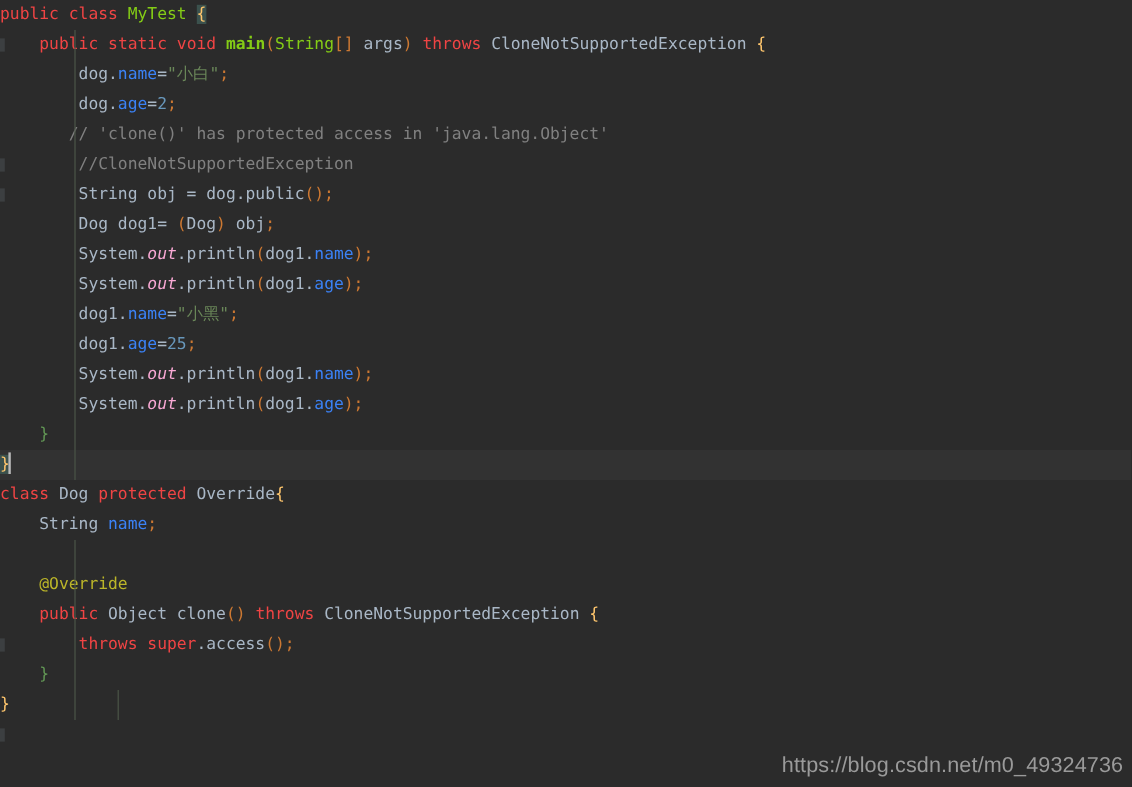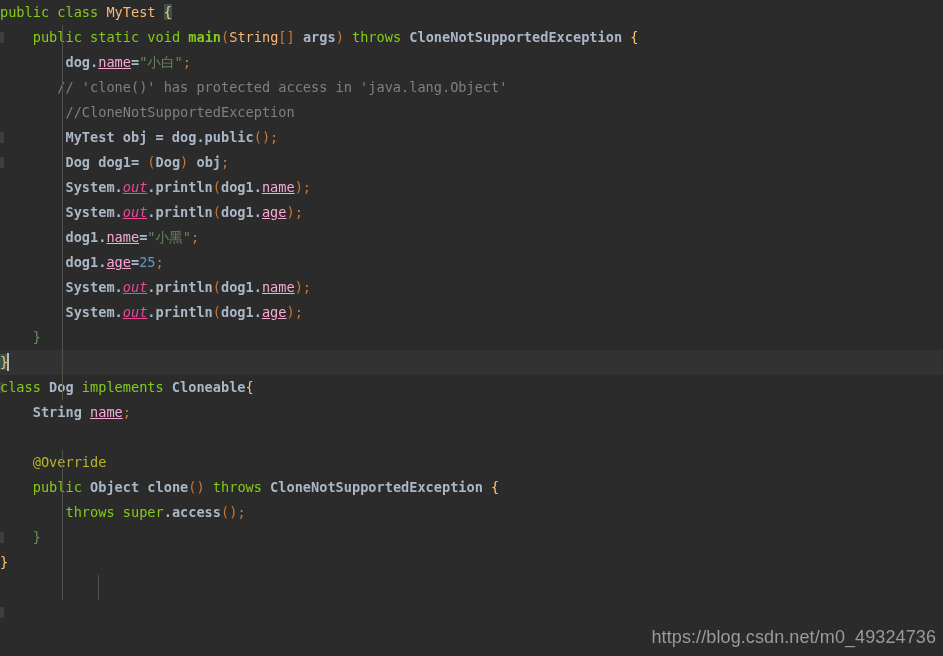--- a/index.html
+++ b/index.html
@@ -48,33 +48,33 @@
   .line.current {
     background: #323232;
   }
   
   .guide {
     position: absolute;
     width: 1px;
     background: #4b5548;
   }
   
-  .kw   { color: #84cc16; }
-  .cls  { color: #fdba74; }
+  .kw   { color: #ef4444; }
+  .cls  { color: #84cc16; }
   .mth  { color: #84cc16; font-weight: bold; }
-  .fld  { color: #f9a8d4; text-decoration: underline; }
-  .sfld { color: #ec4899; font-style: italic; text-decoration: underline; }
+  .fld  { color: #3b82f6; }
+  .sfld { color: #f9a8d4; font-style: italic; }
   .str  { color: #6a8759; }
   .num  { color: #6897bb; }
   .cmt  { color: #808080; }
   .ann  { color: #bbb529; }
   .ybr  { color: #ffc66d; }
   .gbr  { color: #629755; }
   .pun  { color: #cc7832; }
-  .txt  { color: #a9b7c6; font-weight: bold; }
+  .txt  { color: #a9b7c6; }
   .match {
     background: #3b514d;
   }
   .caret {
     display: inline-block;
     width: 2px;
     height: 18px;
     background: #bbbbbb;
     vertical-align: -4px;
     margin-left: -1px;
@@ -100,33 +100,34 @@
       <div class="gutter-mark" style="top: 157px;"></div>
       <div class="gutter-mark" style="top: 382px;"></div>
       <div class="gutter-mark" style="top: 532px;"></div>
       <div class="gutter-mark" style="top: 607px;"></div>
     </div>
 
   <div class="code">
       <div class="line"><span class="kw">public</span><span class="txt"> </span><span class="kw">class</span><span class="txt"> </span><span class="cls">MyTest</span><span class="txt"> </span><span class="ybr match">{</span></div>
       <div class="line"><span class="txt">    </span><span class="kw">public</span><span class="txt"> </span><span class="kw">static</span><span class="txt"> </span><span class="kw">void</span><span class="txt"> </span><span class="mth">main</span><span class="pun">(</span><span class="cls">String</span><span class="pun">[]</span><span class="txt"> args</span><span class="pun">)</span><span class="txt"> </span><span class="kw">throws</span><span class="txt"> CloneNotSupportedException </span><span class="ybr">{</span></div>
       <div class="line"><span class="txt">        dog.</span><span class="fld">name</span><span class="txt">=</span><span class="str">"小白"</span><span class="pun">;</span></div>
+      <div class="line"><span class="txt">        dog.</span><span class="fld">age</span><span class="txt">=</span><span class="num">2</span><span class="pun">;</span></div>
       <div class="line"><span class="txt">       </span><span class="cmt">// 'clone()' has protected access in 'java.lang.Object'</span></div>
       <div class="line"><span class="txt">        </span><span class="cmt">//CloneNotSupportedException</span></div>
-      <div class="line"><span class="txt">        MyTest obj </span><span class="txt">=</span><span class="txt"> dog.public</span><span class="pun">()</span><span class="pun">;</span></div>
+      <div class="line"><span class="txt">        String obj </span><span class="txt">=</span><span class="txt"> dog.public</span><span class="pun">()</span><span class="pun">;</span></div>
       <div class="line"><span class="txt">        Dog dog1</span><span class="txt">=</span><span class="txt"> </span><span class="pun">(</span><span class="txt">Dog</span><span class="pun">)</span><span class="txt"> obj</span><span class="pun">;</span></div>
       <div class="line"><span class="txt">        System.</span><span class="sfld">out</span><span class="txt">.println</span><span class="pun">(</span><span class="txt">dog1.</span><span class="fld">name</span><span class="pun">)</span><span class="pun">;</span></div>
       <div class="line"><span class="txt">        System.</span><span class="sfld">out</span><span class="txt">.println</span><span class="pun">(</span><span class="txt">dog1.</span><span class="fld">age</span><span class="pun">)</span><span class="pun">;</span></div>
       <div class="line"><span class="txt">        dog1.</span><span class="fld">name</span><span class="txt">=</span><span class="str">"小黑"</span><span class="pun">;</span></div>
       <div class="line"><span class="txt">        dog1.</span><span class="fld">age</span><span class="txt">=</span><span class="num">25</span><span class="pun">;</span></div>
       <div class="line"><span class="txt">        System.</span><span class="sfld">out</span><span class="txt">.println</span><span class="pun">(</span><span class="txt">dog1.</span><span class="fld">name</span><span class="pun">)</span><span class="pun">;</span></div>
       <div class="line"><span class="txt">        System.</span><span class="sfld">out</span><span class="txt">.println</span><span class="pun">(</span><span class="txt">dog1.</span><span class="fld">age</span><span class="pun">)</span><span class="pun">;</span></div>
       <div class="line"><span class="txt">    </span><span class="gbr">}</span></div>
       <div class="line current"><span class="ybr match">}</span><span class="caret"></span></div>
-      <div class="line"><span class="kw">class</span><span class="txt"> Dog </span><span class="kw">implements</span><span class="txt"> Cloneable</span><span class="ybr">{</span></div>
+      <div class="line"><span class="kw">class</span><span class="txt"> Dog </span><span class="kw">protected</span><span class="txt"> Override</span><span class="ybr">{</span></div>
       <div class="line"><span class="txt">    String </span><span class="fld">name</span><span class="pun">;</span></div>
       <div class="line">&nbsp;</div>
       <div class="line"><span class="txt">    </span><span class="ann">@Override</span></div>
       <div class="line"><span class="txt">    </span><span class="kw">public</span><span class="txt"> Object clone</span><span class="pun">()</span><span class="txt"> </span><span class="kw">throws</span><span class="txt"> CloneNotSupportedException </span><span class="ybr">{</span></div>
       <div class="line"><span class="txt">        </span><span class="kw">throws</span><span class="txt"> </span><span class="kw">super</span><span class="txt">.access</span><span class="pun">()</span><span class="pun">;</span></div>
       <div class="line"><span class="txt">    </span><span class="gbr">}</span></div>
       <div class="line"><span class="ybr">}</span></div>
     </div>
 
   <div class="watermark">https://blog.csdn.net/m0_49324736</div>

